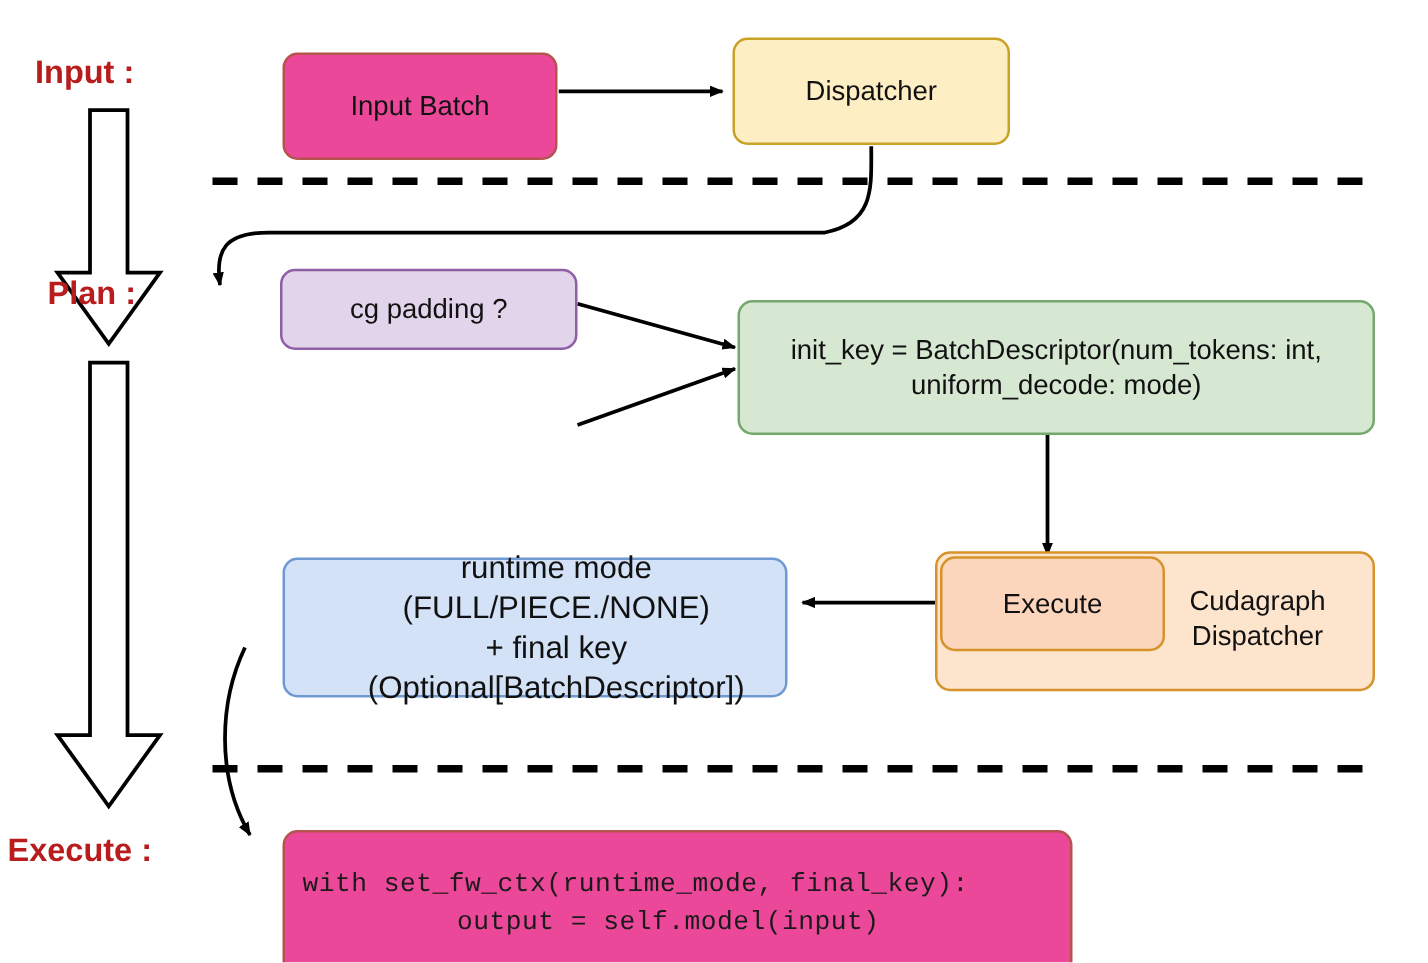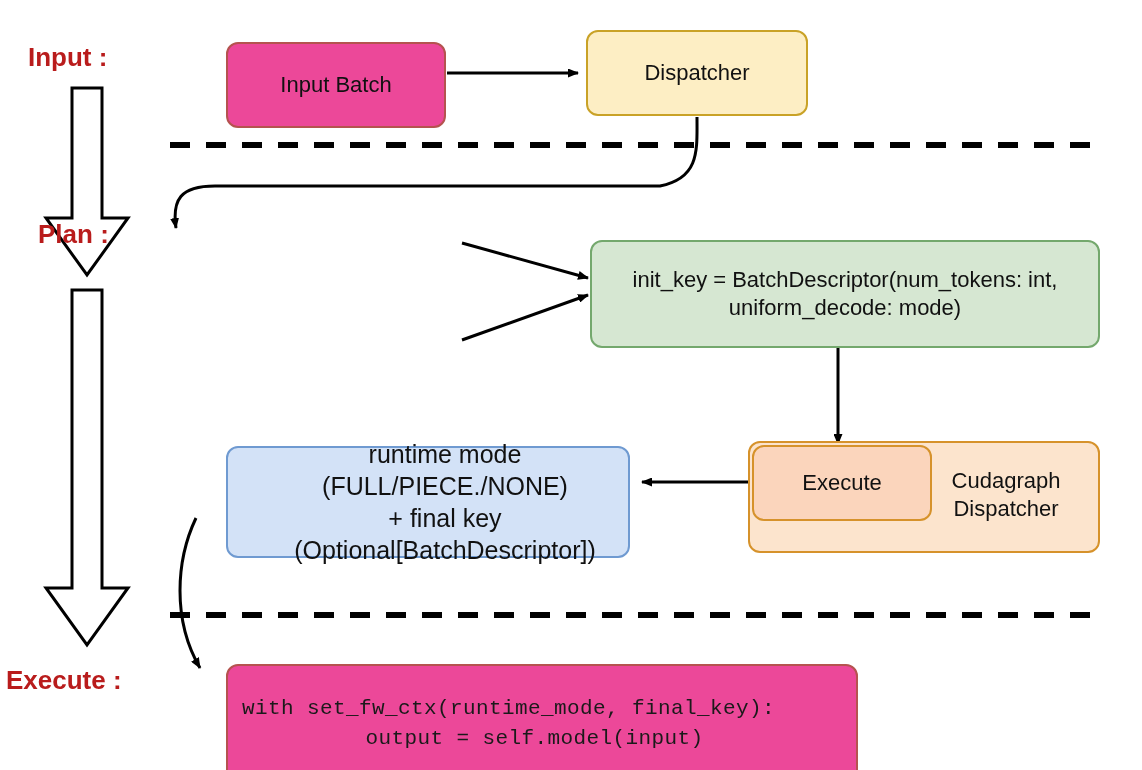--- a/index.html
+++ b/index.html
@@ -112,20 +112,21 @@
   </svg>
 
   <div class="stage-label" style="left:28px; top:42px;">Input :</div>
   <div class="stage-label" style="left:38px; top:219px;">Plan :</div>
   <div class="stage-label" style="left:6px; top:665px;">Execute :</div>
 
   <div class="node node-pink" style="left:226px; top:30px; width:220px; height:86px;">Input Batch</div>
 
   <div class="node node-yellow" style="left:586px; top:30px; width:222px; height:86px;">Dispatcher</div>
 
+  <div class="node node-purple" style="left:224px; top:215px; width:238px; height:65px;">cg padding ?</div>
 
 
   <div class="node node-green" style="left:590px; top:240px; width:510px; height:108px; white-space:pre-line;">init_key = BatchDescriptor(num_tokens: int,
 uniform_decode: mode)</div>
 
   <div class="node node-orange-outer" style="left:748px; top:441px; width:352px; height:112px; display:block;">
     <div class="dispatcher-title" style="left:0; top:0; position:absolute; width:352px; padding-top:24px; text-indent:0; transform:translateX(80px);">Cudagraph
 Dispatcher</div>
   </div>
   <div class="node node-orange-inner" style="left:752px; top:445px; width:180px; height:76px;">Execute</div>

